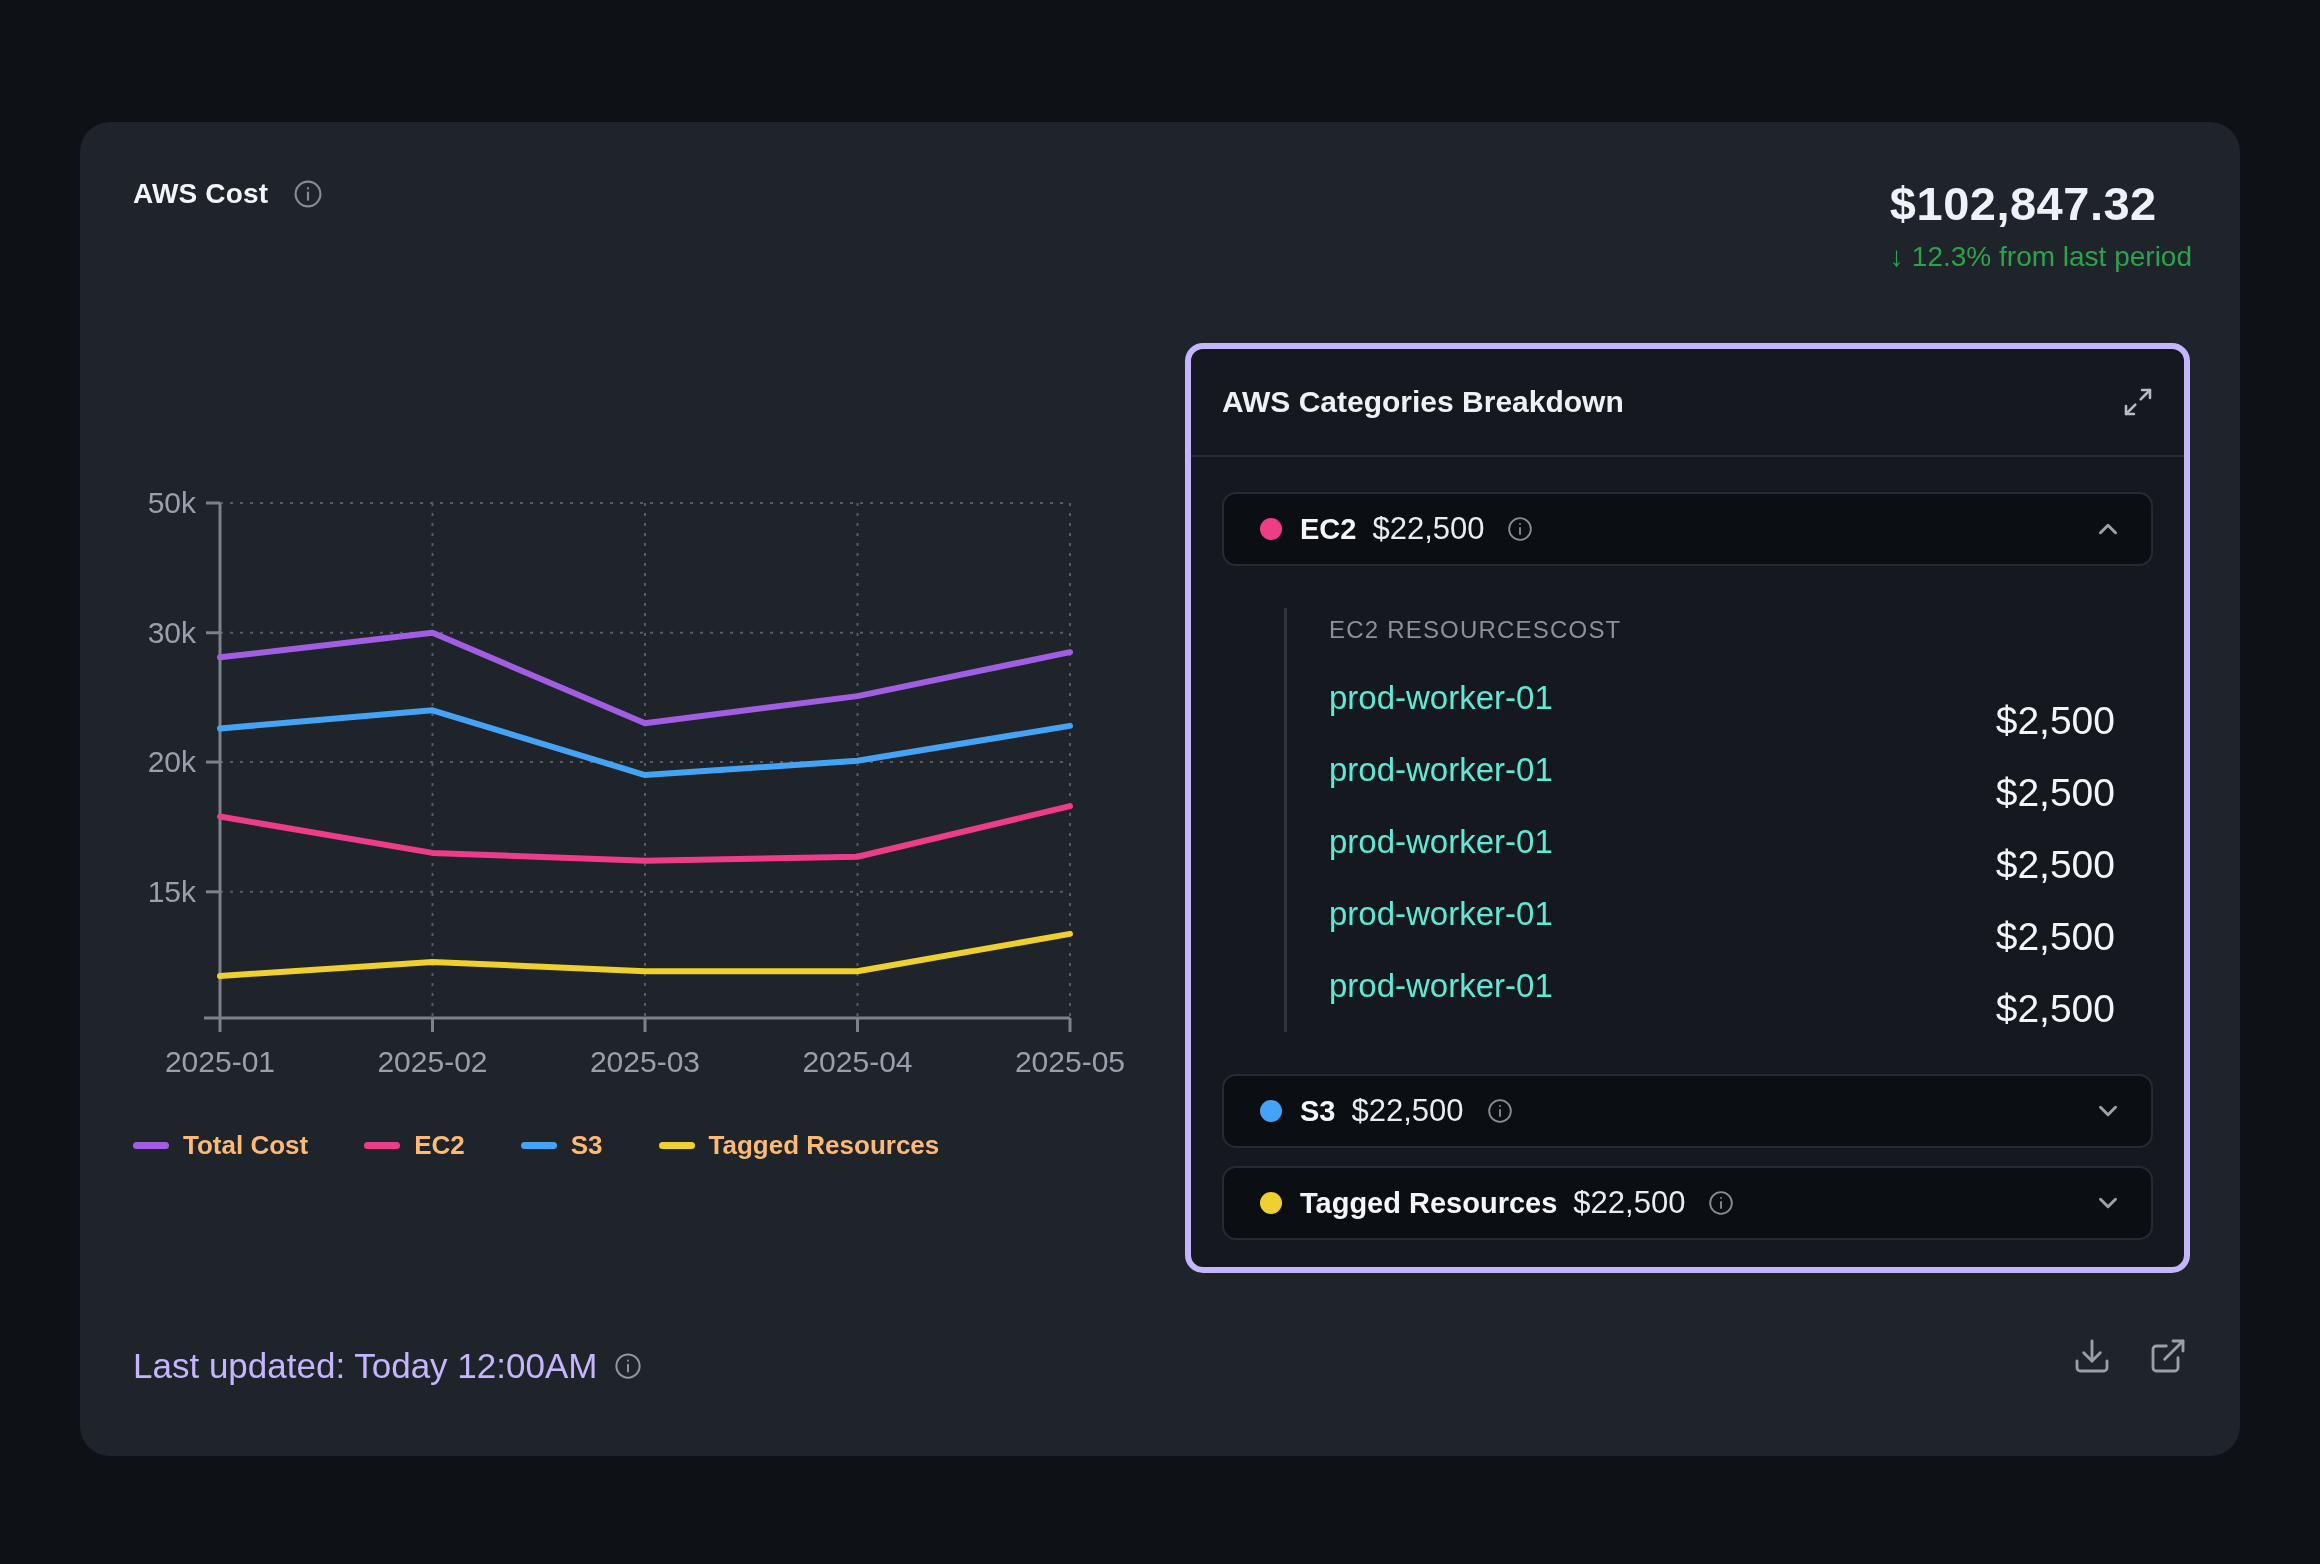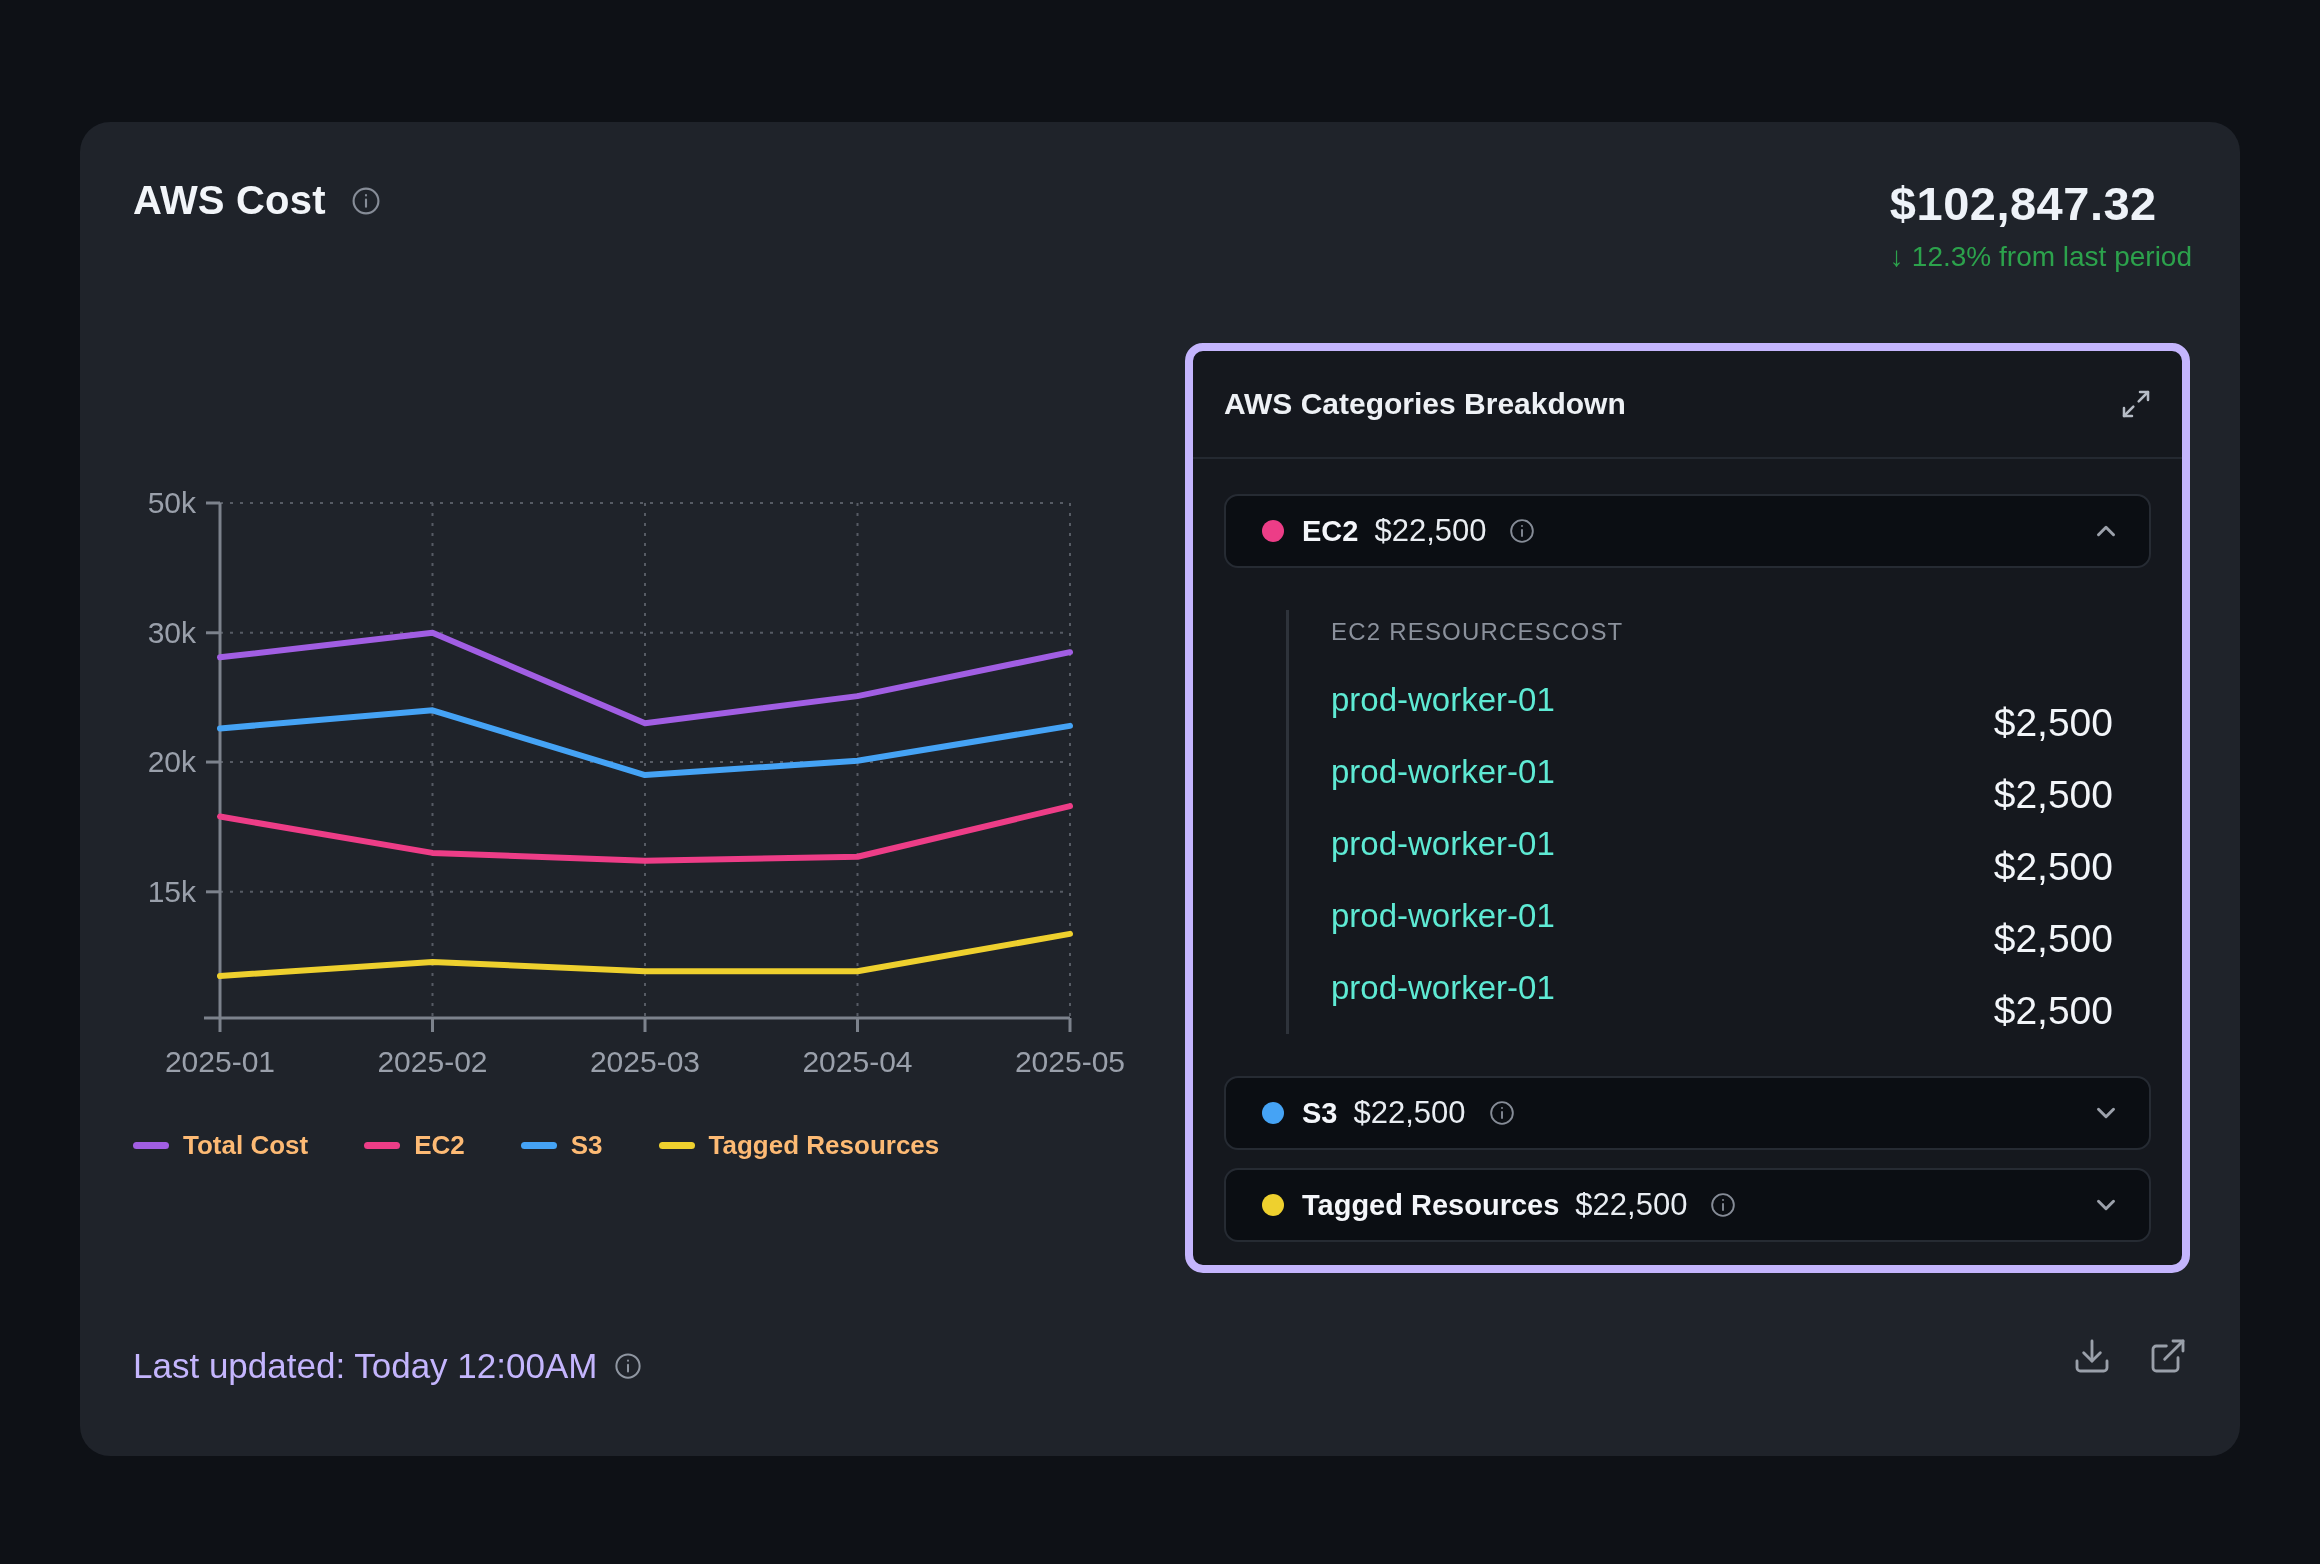--- a/index.html
+++ b/index.html
@@ -11,40 +11,40 @@
   }
   .card{
     position:absolute;left:80px;top:122px;width:2160px;height:1334px;
     background:#1f232a;border-radius:30px;
   }
   
   .title-row{
     position:absolute;left:53px;top:56px;
     display:flex;align-items:center;gap:24px;
   }
-  .card-title{font-size:40px;font-weight:700;color:#f2f5f9;letter-spacing:0.2px;}
+  .card-title{font-size:28px;font-weight:700;color:#f2f5f9;letter-spacing:0.2px;}
   .icon{display:inline-flex;align-items:center;justify-content:center;}
   .icon svg{display:block;}
   .total-block{position:absolute;right:48px;top:54px;text-align:left;}
   .total-value{font-size:47px;font-weight:700;color:#eef2f8;letter-spacing:0.5px;}
   .total-delta{margin-top:10px;font-size:28px;color:#2ca24c;display:flex;justify-content:flex-end;align-items:center;gap:8px;}
   
   .chart-svg{position:absolute;left:40px;top:348px;}
   .legend{
     position:absolute;left:53px;top:1003px;height:40px;
     display:flex;align-items:center;gap:56px;
   }
   .legend-item{display:flex;align-items:center;gap:14px;}
   .legend-swatch{width:36px;height:7px;border-radius:4px;display:inline-block;}
   .legend-label{font-size:26px;font-weight:700;color:#fdba74;}
   
   .panel{
     position:absolute;left:1105px;top:221px;width:1005px;height:930px;
     box-sizing:border-box;background:#15181e;
-    border:8px solid #c4b5fd;border-radius:18px;
+    border:6px solid #c4b5fd;border-radius:18px;
   }
   .panel-header{
     height:108px;box-sizing:border-box;
     display:flex;align-items:center;justify-content:space-between;
     padding:0 30px 0 31px;border-bottom:2px solid #242931;
   }
   .panel-title{font-size:30px;font-weight:600;color:#eef1f5;}
   .expand-btn{cursor:pointer;color:#b6bcc6;background:none;border:none;padding:0;}
   .panel-body{padding:35px 31px 0 31px;}
   .cat-row{

